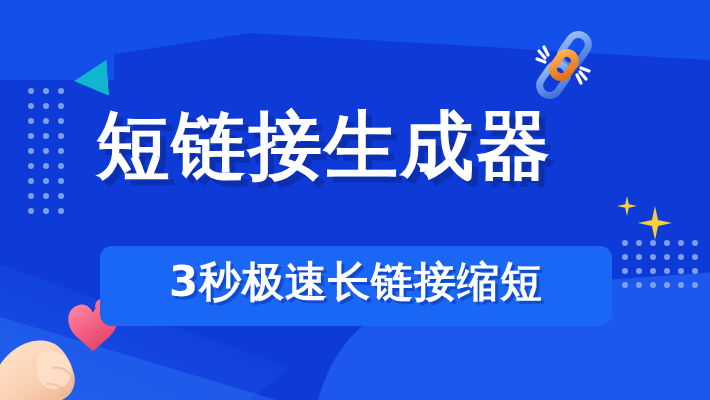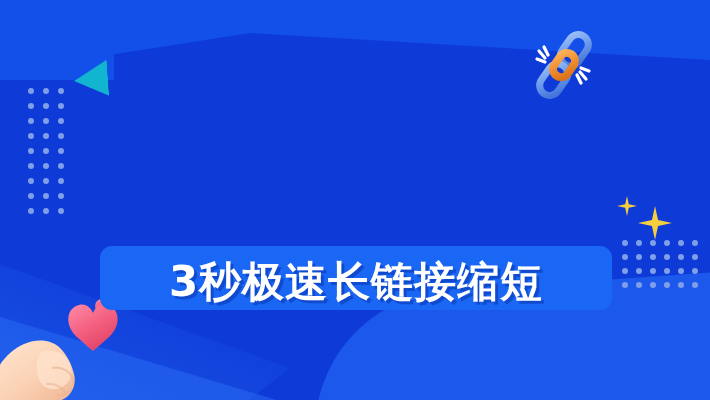--- a/index.html
+++ b/index.html
@@ -145,21 +145,21 @@
     letter-spacing: 2px;
     line-height: 86px;
     white-space: nowrap;
     text-shadow: 6px 6px 0 #0b2fae;
     font-family: "DejaVu Sans", "Liberation Sans", sans-serif;
   }
 
   #subtitle-pill {
     position: absolute;
     left: 100px; top: 246px;
-    width: 512px; height: 64px;
+    width: 512px; height: 80px;
     background: #1a67f5;
     border-radius: 12px;
   }
   #subtitle {
     position: absolute;
     left: 0; top: 0;
     width: 512px; height: 72px;
     display: flex;
     align-items: center;
     justify-content: center;
@@ -297,18 +297,19 @@
 
     <path d="M-6 122 C-6 96 8 72 30 62 C44 56 58 58 66 66
              C74 74 78 84 80 92 C82 100 80 108 74 114
              C66 121 54 122 44 122 Z" fill="url(#skinG)"></path>
     <path d="M48 70 C60 66 72 72 76 82 C80 92 76 102 66 106
              C56 110 46 104 44 94 C42 84 42 74 48 70 Z" fill="#ffe3ce" opacity="0.75"></path>
     <path d="M58 86 C68 84 78 90 79 99 C80 108 72 114 63 113" fill="none" stroke="#e9b796" stroke-width="2" opacity="0.7"></path>
     <path d="M52 102 C62 101 71 106 72 114" fill="none" stroke="#e9b796" stroke-width="2" opacity="0.6"></path>
   </svg>
 
+  <div id="title">短链接生成器</div>
 
   <div id="subtitle-pill">
     <div id="subtitle">3秒极速长链接缩短</div>
   </div>
 
 </div>
 
 </body></html>

